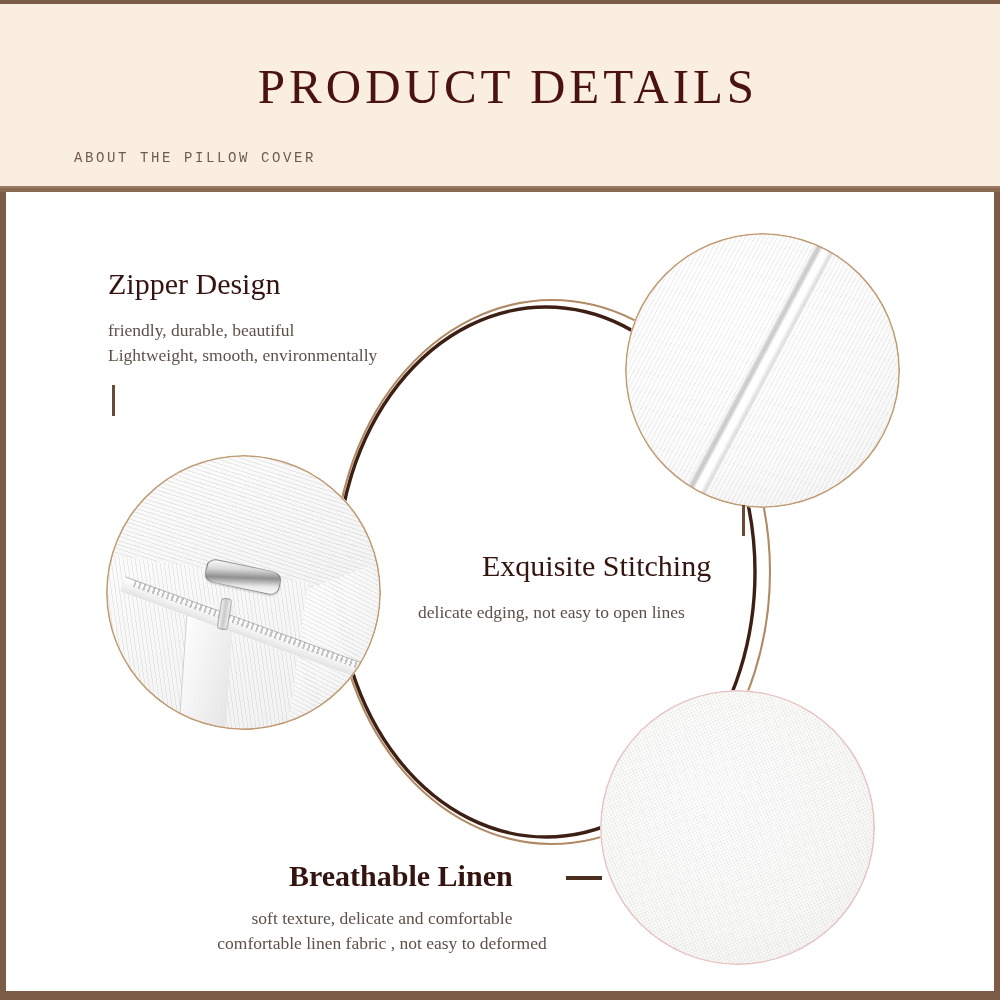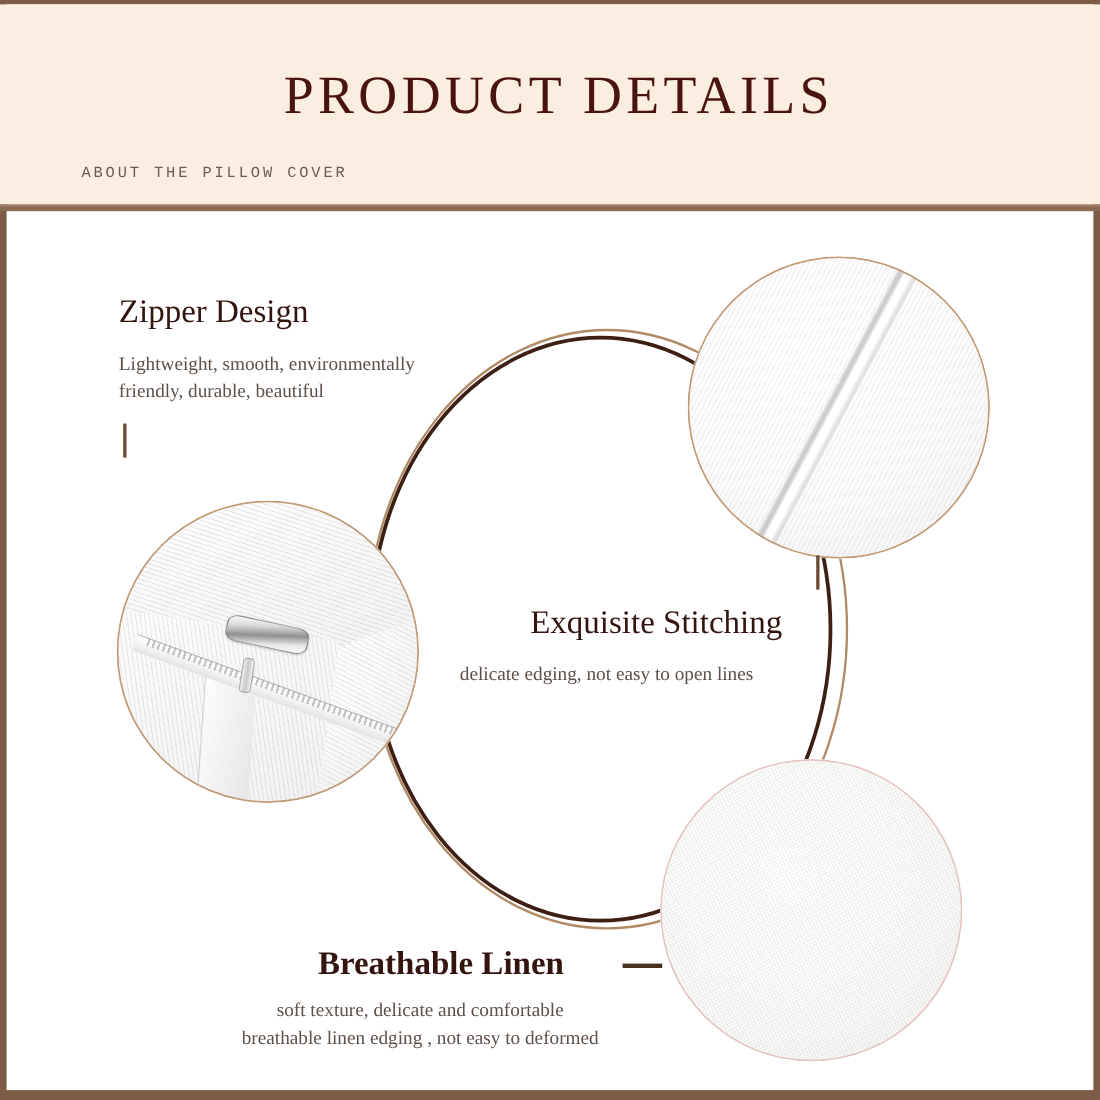--- a/index.html
+++ b/index.html
@@ -288,29 +288,29 @@
     <div class="circle-ring" style="box-shadow: inset 0 0 0 1.6px #c09a70;"></div>
   </div>
 
   <div class="photo-circle" style="left:600px; top:690px; width:275px; height:275px;">
     <div class="photo-inner sw-linen"></div>
     <div class="circle-ring" style="box-shadow: inset 0 0 0 1.5px #e6c3c0;"></div>
   </div>
 
   <div class="feat-title t-zipper-title">Zipper Design</div>
   <div class="feat-desc t-zipper-desc">
+    <div>friendly, durable, beautiful</div>
     <div>Lightweight, smooth, environmentally</div>
-    <div>friendly, durable, beautiful</div>
   </div>
   <div class="tick tick-zipper"></div>
 
   <div class="tick tick-stitch"></div>
   <div class="feat-title t-stitch-title">Exquisite Stitching</div>
   <div class="feat-desc t-stitch-desc">delicate edging, not easy to open lines</div>
 
   <div class="feat-title t-linen-title">Breathable Linen</div>
   <div class="emdash emdash-linen"></div>
   <div class="feat-desc t-linen-desc">
     <div>soft texture, delicate and comfortable</div>
-    <div>breathable linen edging , not easy to deformed</div>
+    <div>comfortable linen fabric , not easy to deformed</div>
   </div>
 
 </div>
 
 </body></html>

